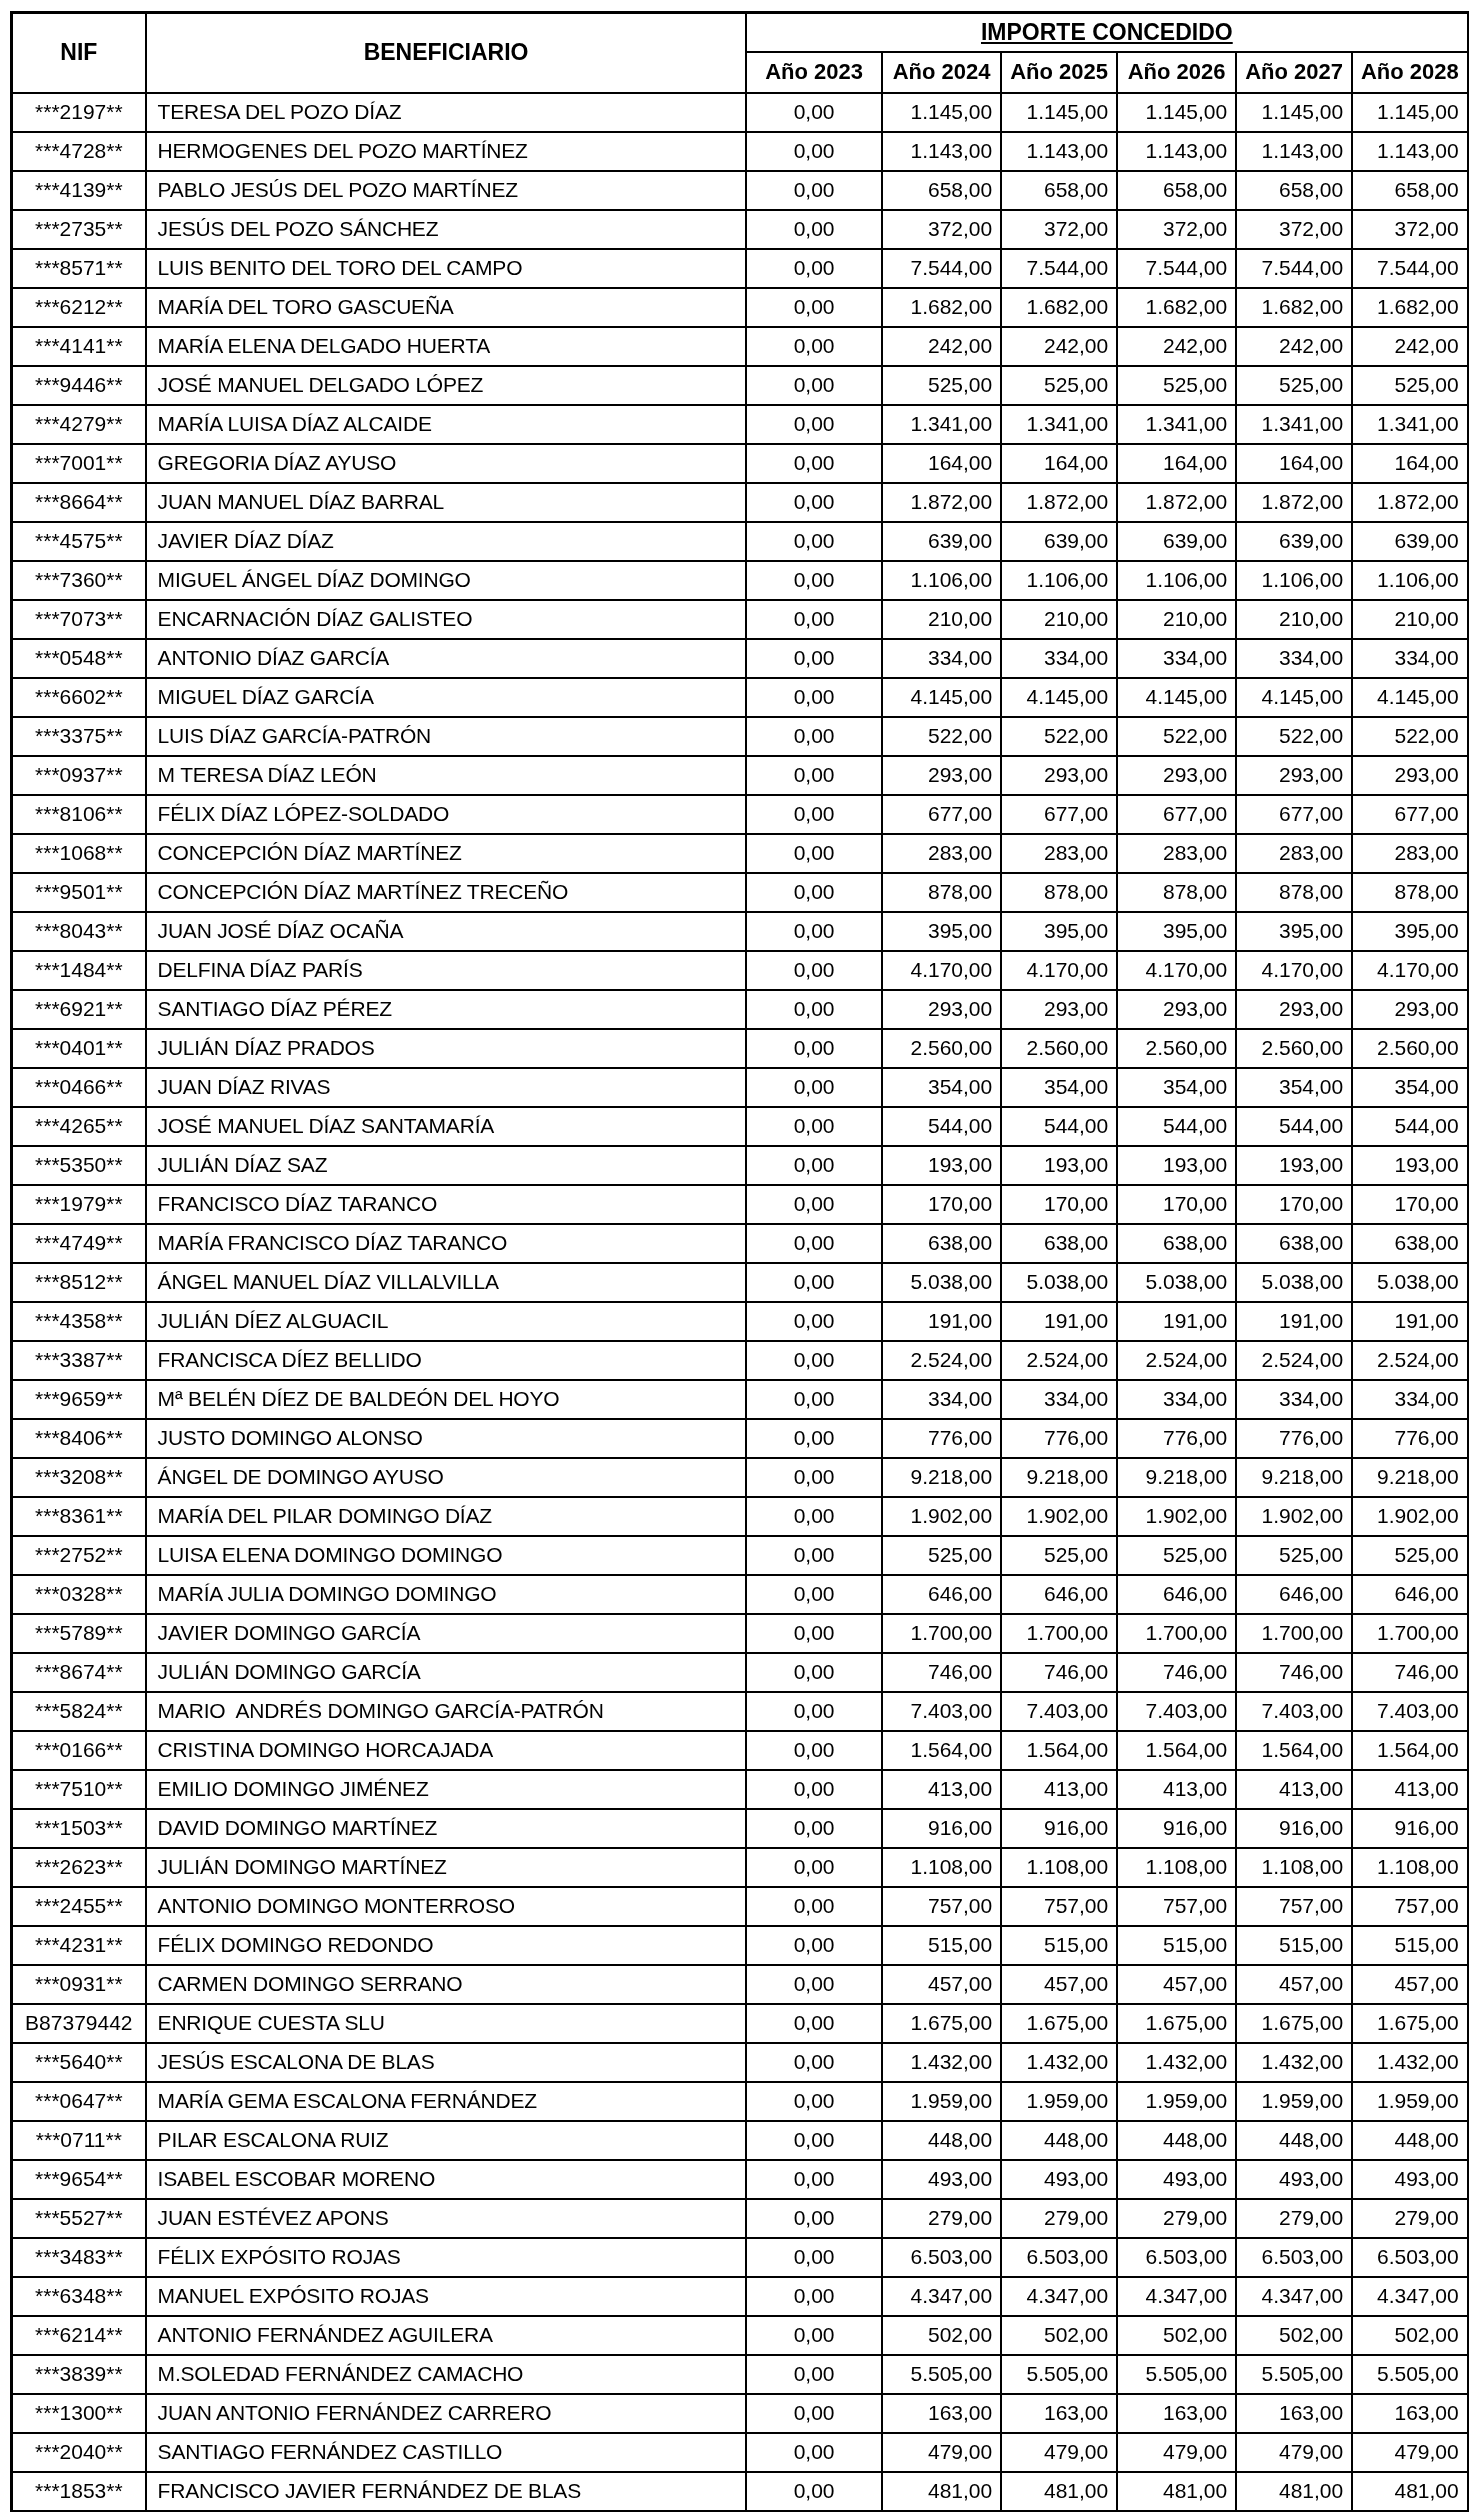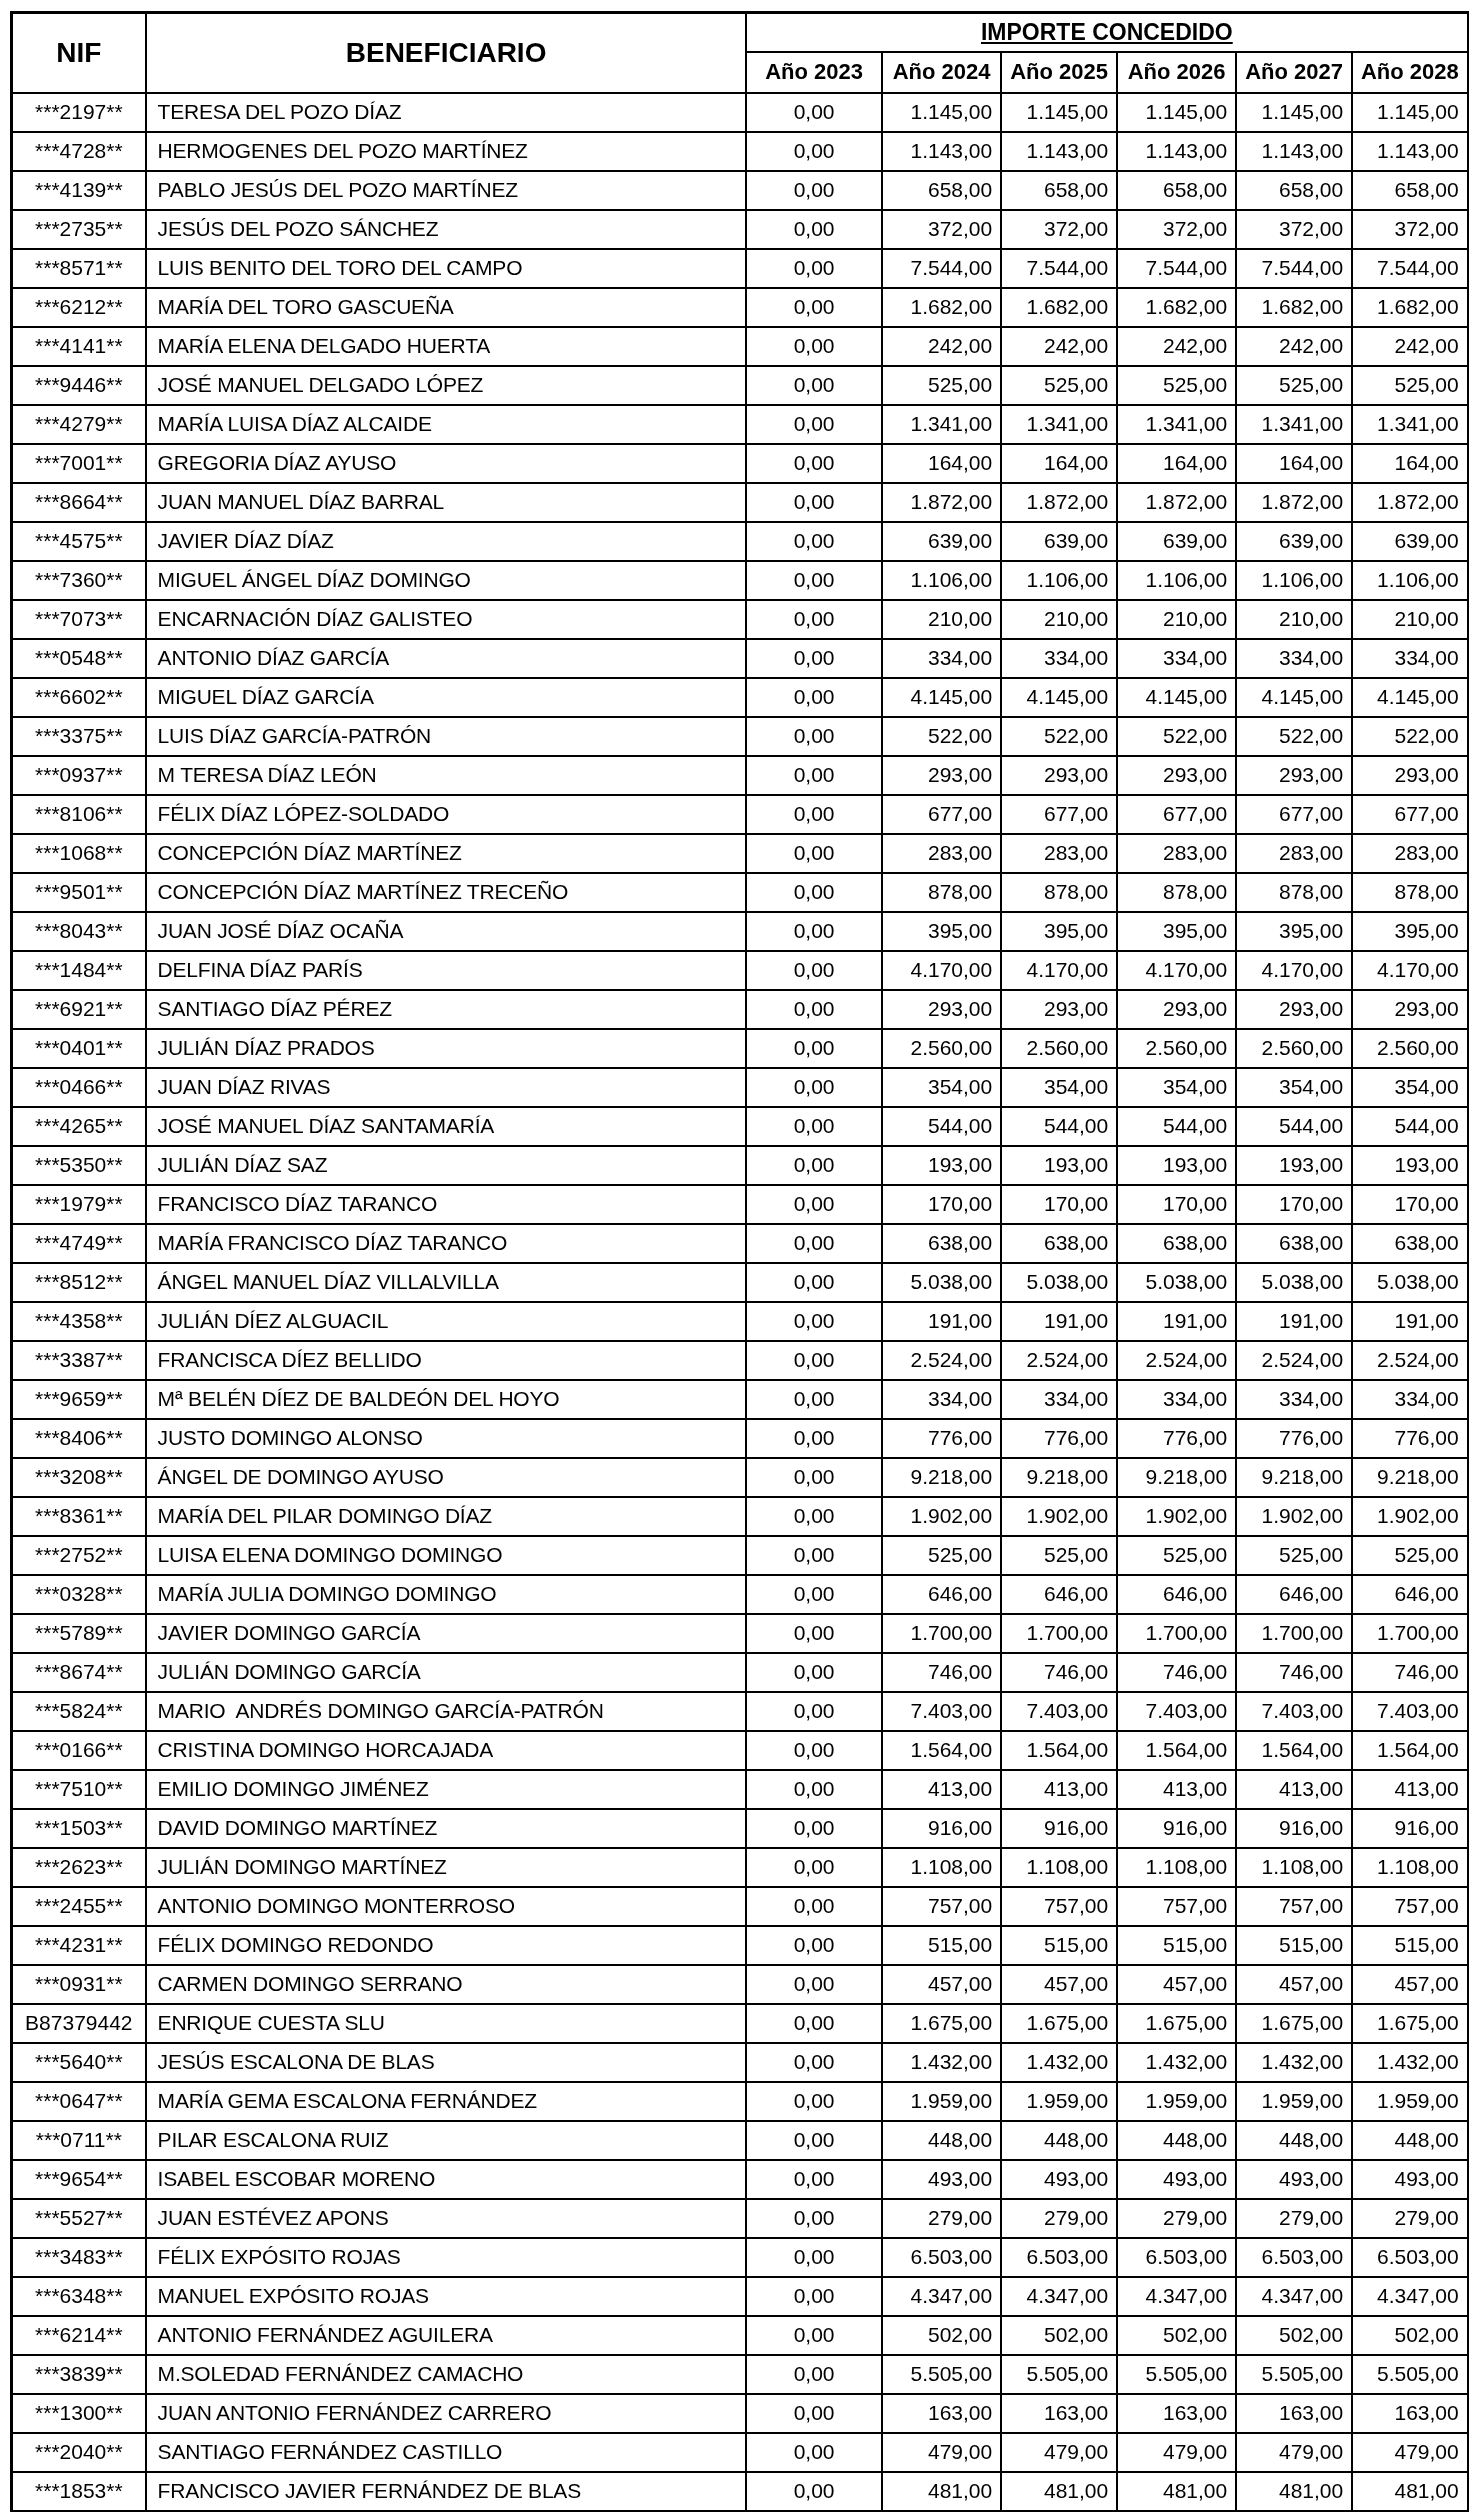--- a/index.html
+++ b/index.html
@@ -36,21 +36,21 @@
     vertical-align: middle;
     white-space: nowrap;
   }
   thead th {
     font-weight: bold;
     text-align: center;
     background: #ffffff;
   }
   th.h-main {
     height: 35px;
-    font-size: 28px;
+    font-size: 23px;
   }
   th.h-span {
     height: 35px;
     font-size: 23px;
     text-decoration: underline;
   }
   th.h-year {
     height: 37px;
     font-size: 22px;
     border-radius: 13px;

